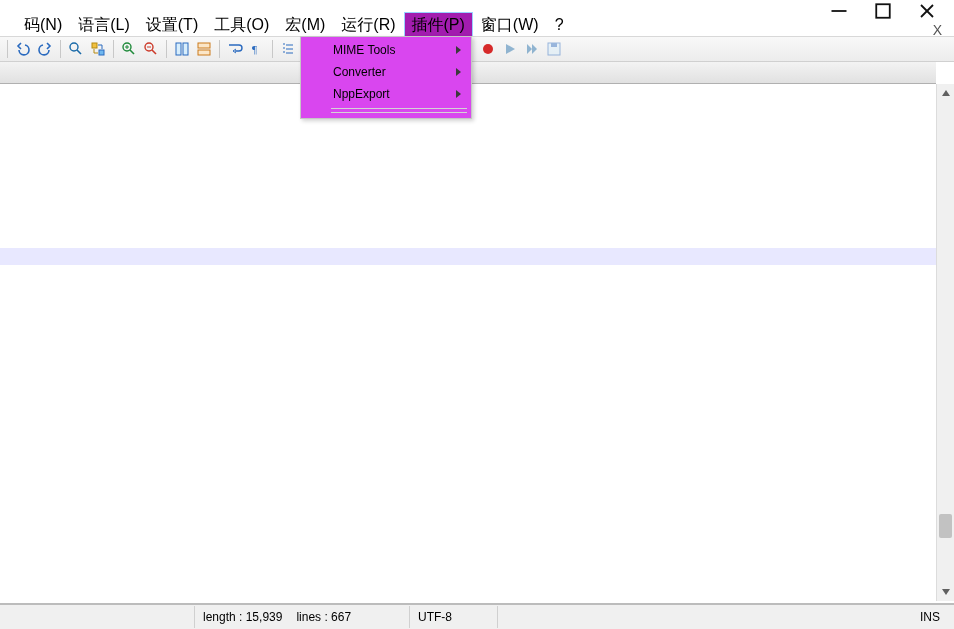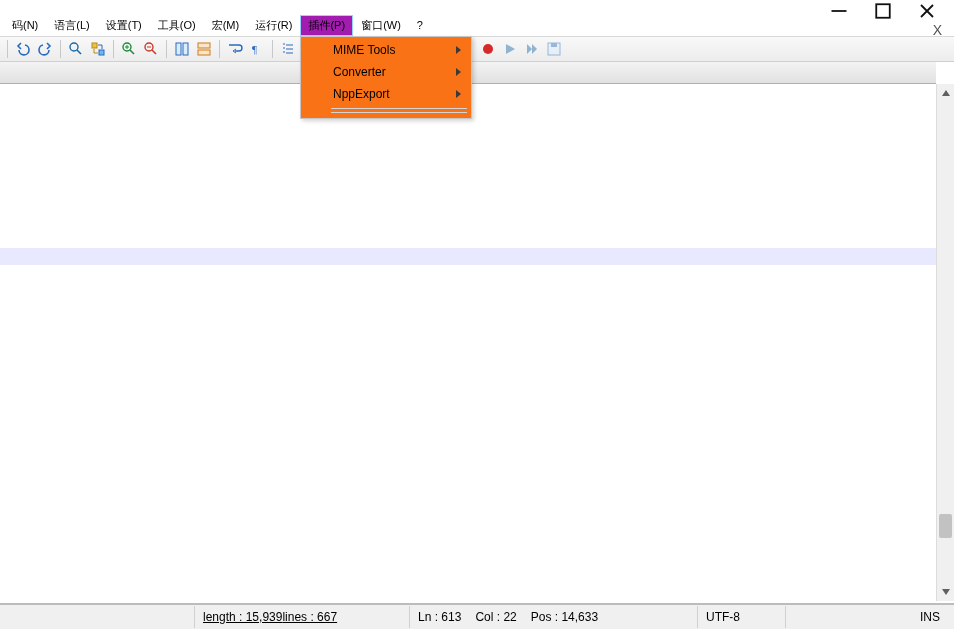--- a/index.html
+++ b/index.html
@@ -40,22 +40,22 @@
     color: #555;
   }
 
   
   .menubar {
     position: absolute;
     top: 14px; left: 0;
     height: 22px;
     display: flex;
     align-items: center;
-    padding-left: 4px;
-    font-size: 11px;
+    padding-left: 16px;
+    font-size: 16px;
   }
   .menu-item {
     padding: 3px 8px 3px 8px;
     white-space: nowrap;
   }
   .menu-item.open {
     background: #a21caf;
     border: 1px solid #99d1ff;
     padding: 2px 7px 2px 7px;
   }
@@ -154,21 +154,21 @@
     white-space: nowrap;
   }
   .sb-cell.first { width: 195px; border-right: 1px solid #d0d0d0; }
   .sb-cell.no-border { border-right: none; }
 
   
   .dropdown {
     position: absolute;
     top: 36px; left: 300px;
     width: 172px;
-    background: #f97316;
+    background: #d946ef;
     border: 1px solid #c6c6c6;
     box-shadow: 2px 2px 4px rgba(0,0,0,.18);
     padding: 2px;
   }
   .dd-item {
     position: relative;
     height: 22px;
     display: flex;
     align-items: center;
     padding: 0 20px 0 30px;
@@ -353,28 +353,23 @@
   <div class="thumb"></div>
   <div class="arrow-down">
     <svg width="10" height="10" viewBox="0 0 10 10">
         <polygon points="1,2 9,2 5,8" fill="#606060"></polygon>
       </svg>
   </div>
 </div>
 
 <div class="statusbar">
   <div class="sb-cell first"></div>
-  <div class="sb-cell" style="width:215px;justify-content:flex-start;text-decoration:underline;">
+  <div class="sb-cell" style="width:215px;justify-content:flex-start;gap:14px;">
     <span>length : 15,939</span>
     <span>lines : 667</span>
-  </div>
-  <div class="sb-cell" style="width:288px;justify-content:flex-start;gap:14px;">
-    <span>Ln : 613</span>
-    <span>Col : 22</span>
-    <span>Pos : 14,633</span>
   </div>
   <div class="sb-cell" style="width:88px">UTF-8</div>
   <div style="flex:1"></div>
   <div class="sb-cell no-border" style="padding-right:14px">INS</div>
 </div>
 
 <div class="dropdown">
   <div class="dd-item">
     <span>MIME Tools</span>
     <span class="arrow"></span>

